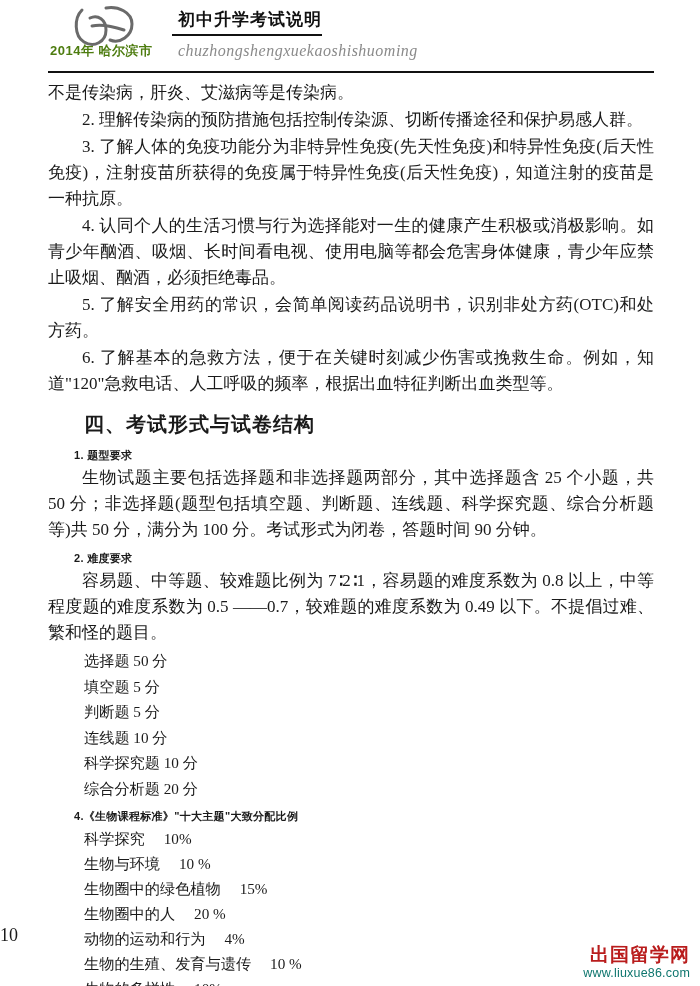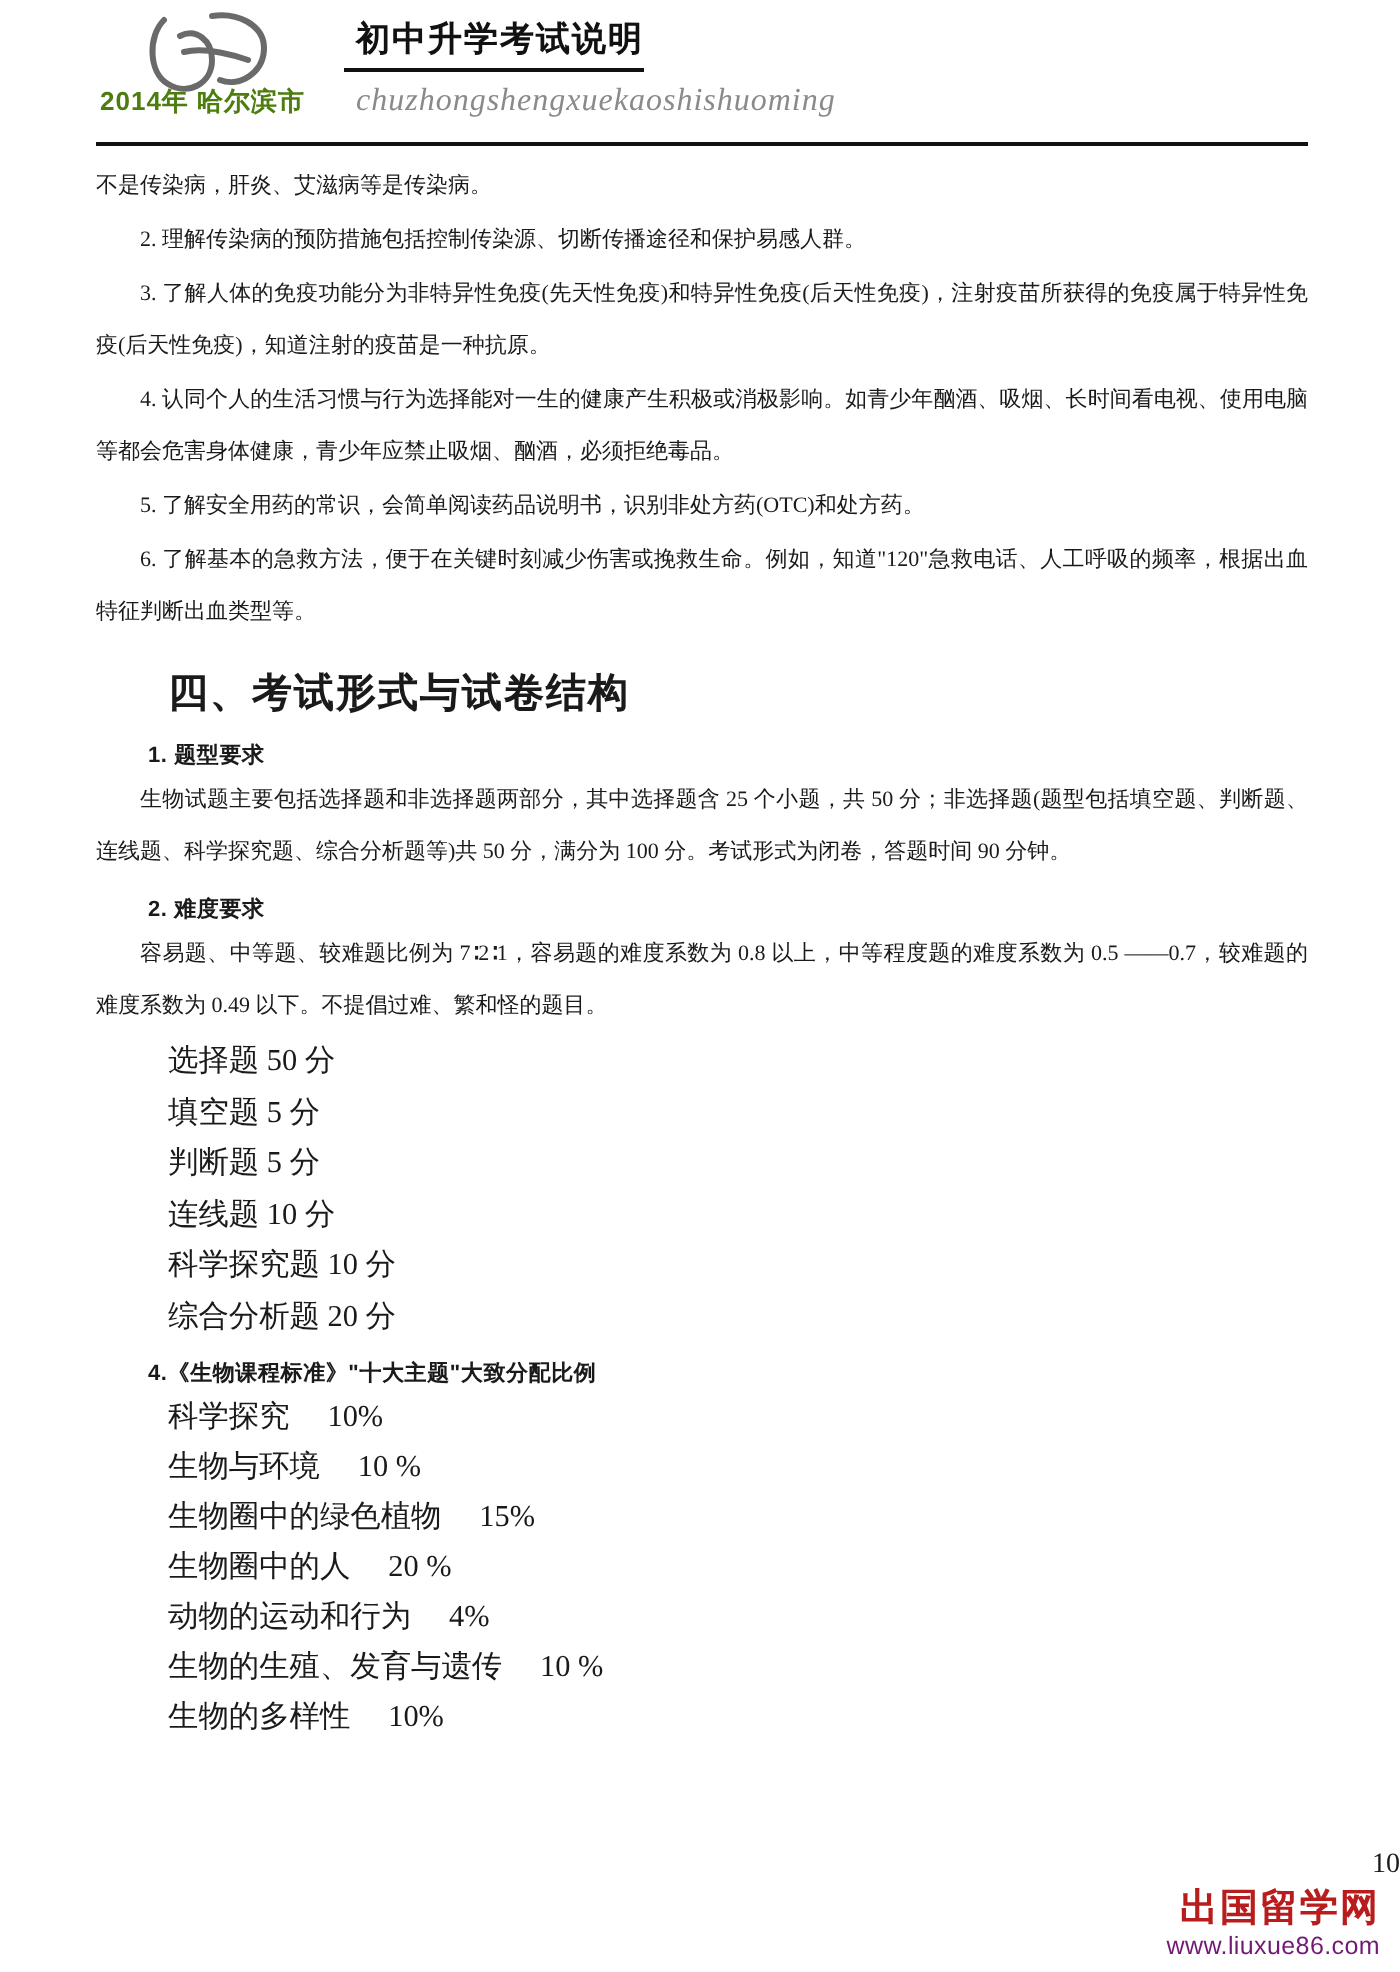--- a/index.html
+++ b/index.html
@@ -78,21 +78,21 @@
 
   
   .content {
     position: absolute;
     left: 48px;
     top: 80px;
     width: 606px;
   }
   p {
     margin: 0 0 1px 0;
-    font-size: 11px;
+    font-size: 17px;
     line-height: 26px;
     text-align: justify;
     text-justify: inter-ideograph;
   }
   .indent2 { text-indent: 2em; }
   .noindent { text-indent: 0; }
 
   h2.section-title {
     font-family: "Liberation Sans", "DejaVu Sans", sans-serif;
     font-size: 20px;
@@ -116,42 +116,42 @@
   }
   .list-line.tight { line-height: 25px; }
   .para-block { margin-bottom: 2px; }
 
   
   .page-number {
     position: absolute;
     left: 0;
     right: 0;
     top: 925px;
-    text-align: right;
-    font-size: 14px;
+    text-align: left;
+    font-size: 18px;
     font-family: "Liberation Serif", "DejaVu Serif", serif;
   }
   .watermark {
     position: absolute;
     right: 10px;
     bottom: 6px;
     text-align: right;
     line-height: 1.15;
   }
   .watermark .wm-main {
     font-family: "Liberation Sans", "DejaVu Sans", sans-serif;
     font-size: 19px;
     font-weight: bold;
     color: #b91c1c;
     letter-spacing: 1px;
   }
   .watermark .wm-sub {
     font-family: "Liberation Sans", "DejaVu Sans", sans-serif;
     font-size: 12.5px;
-    color: #701a75;
+    color: #0f766e;
     letter-spacing: 0.2px;
   }
 </style>
 </head>
 <body>
 
 <div class="page-header">
   <div class="header-logo">
     <svg viewBox="0 0 64 46" width="64" height="46" aria-hidden="true">
       <g fill="none" stroke="#6a6a6a" stroke-width="3" stroke-linecap="round">

